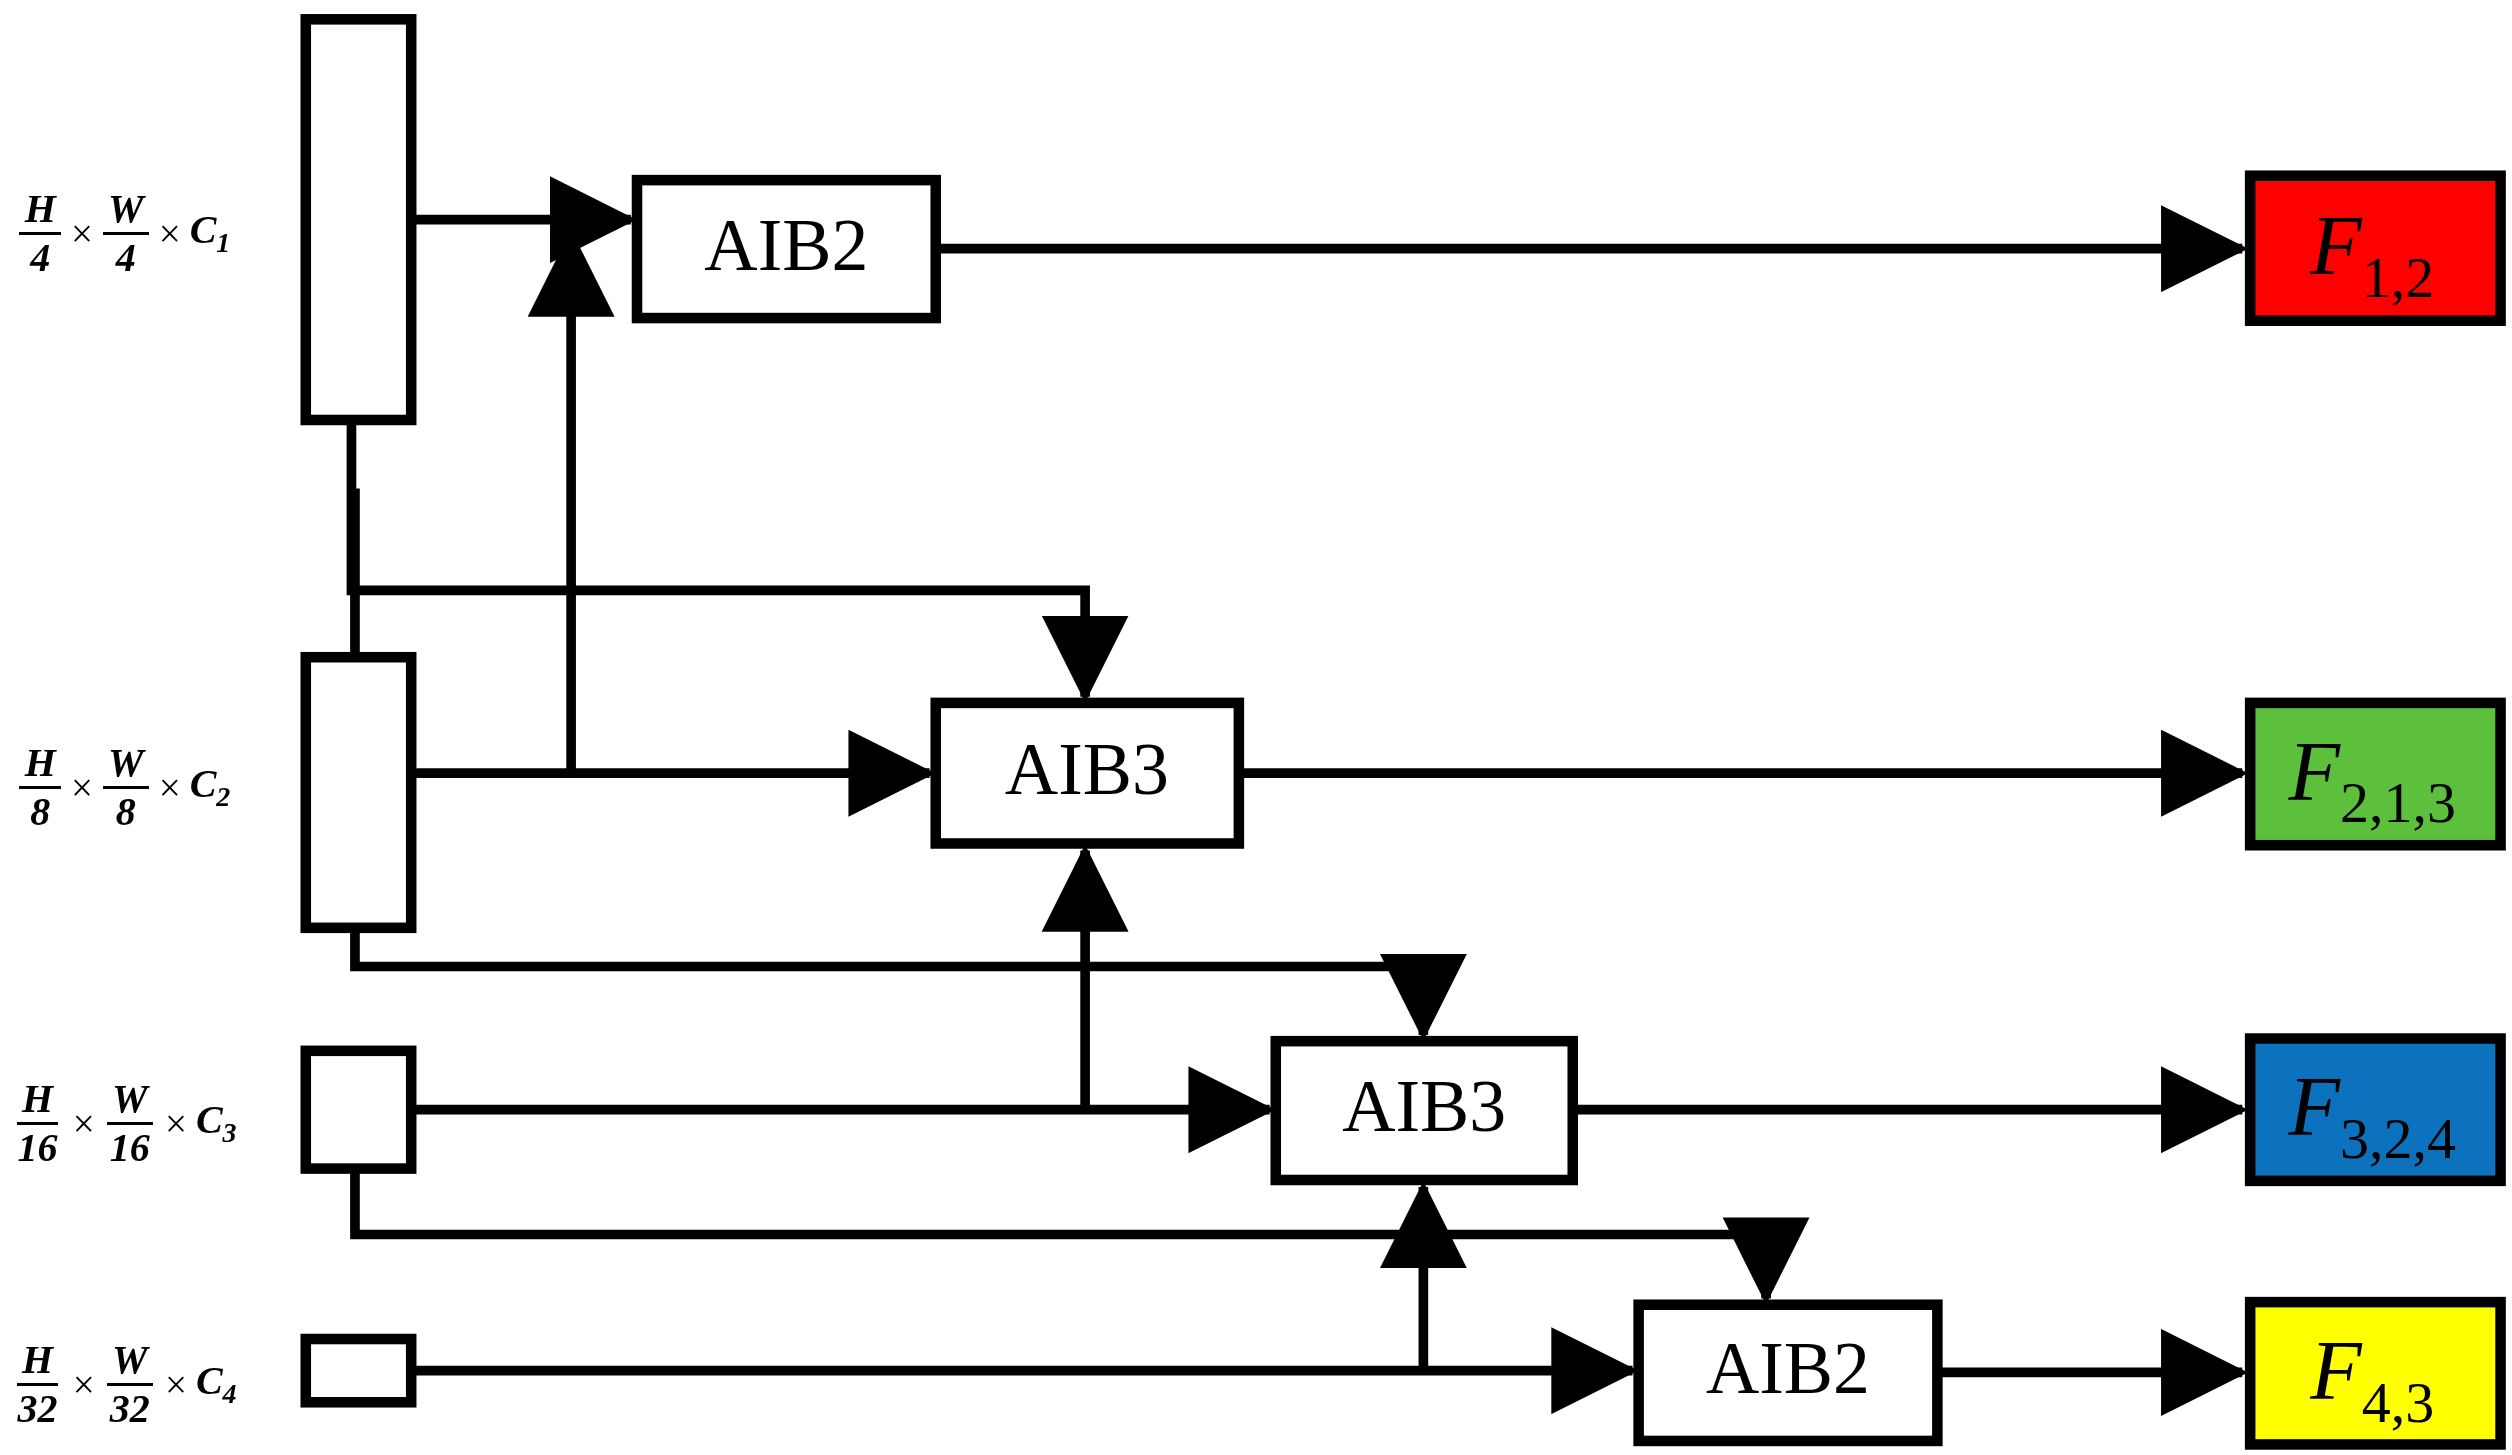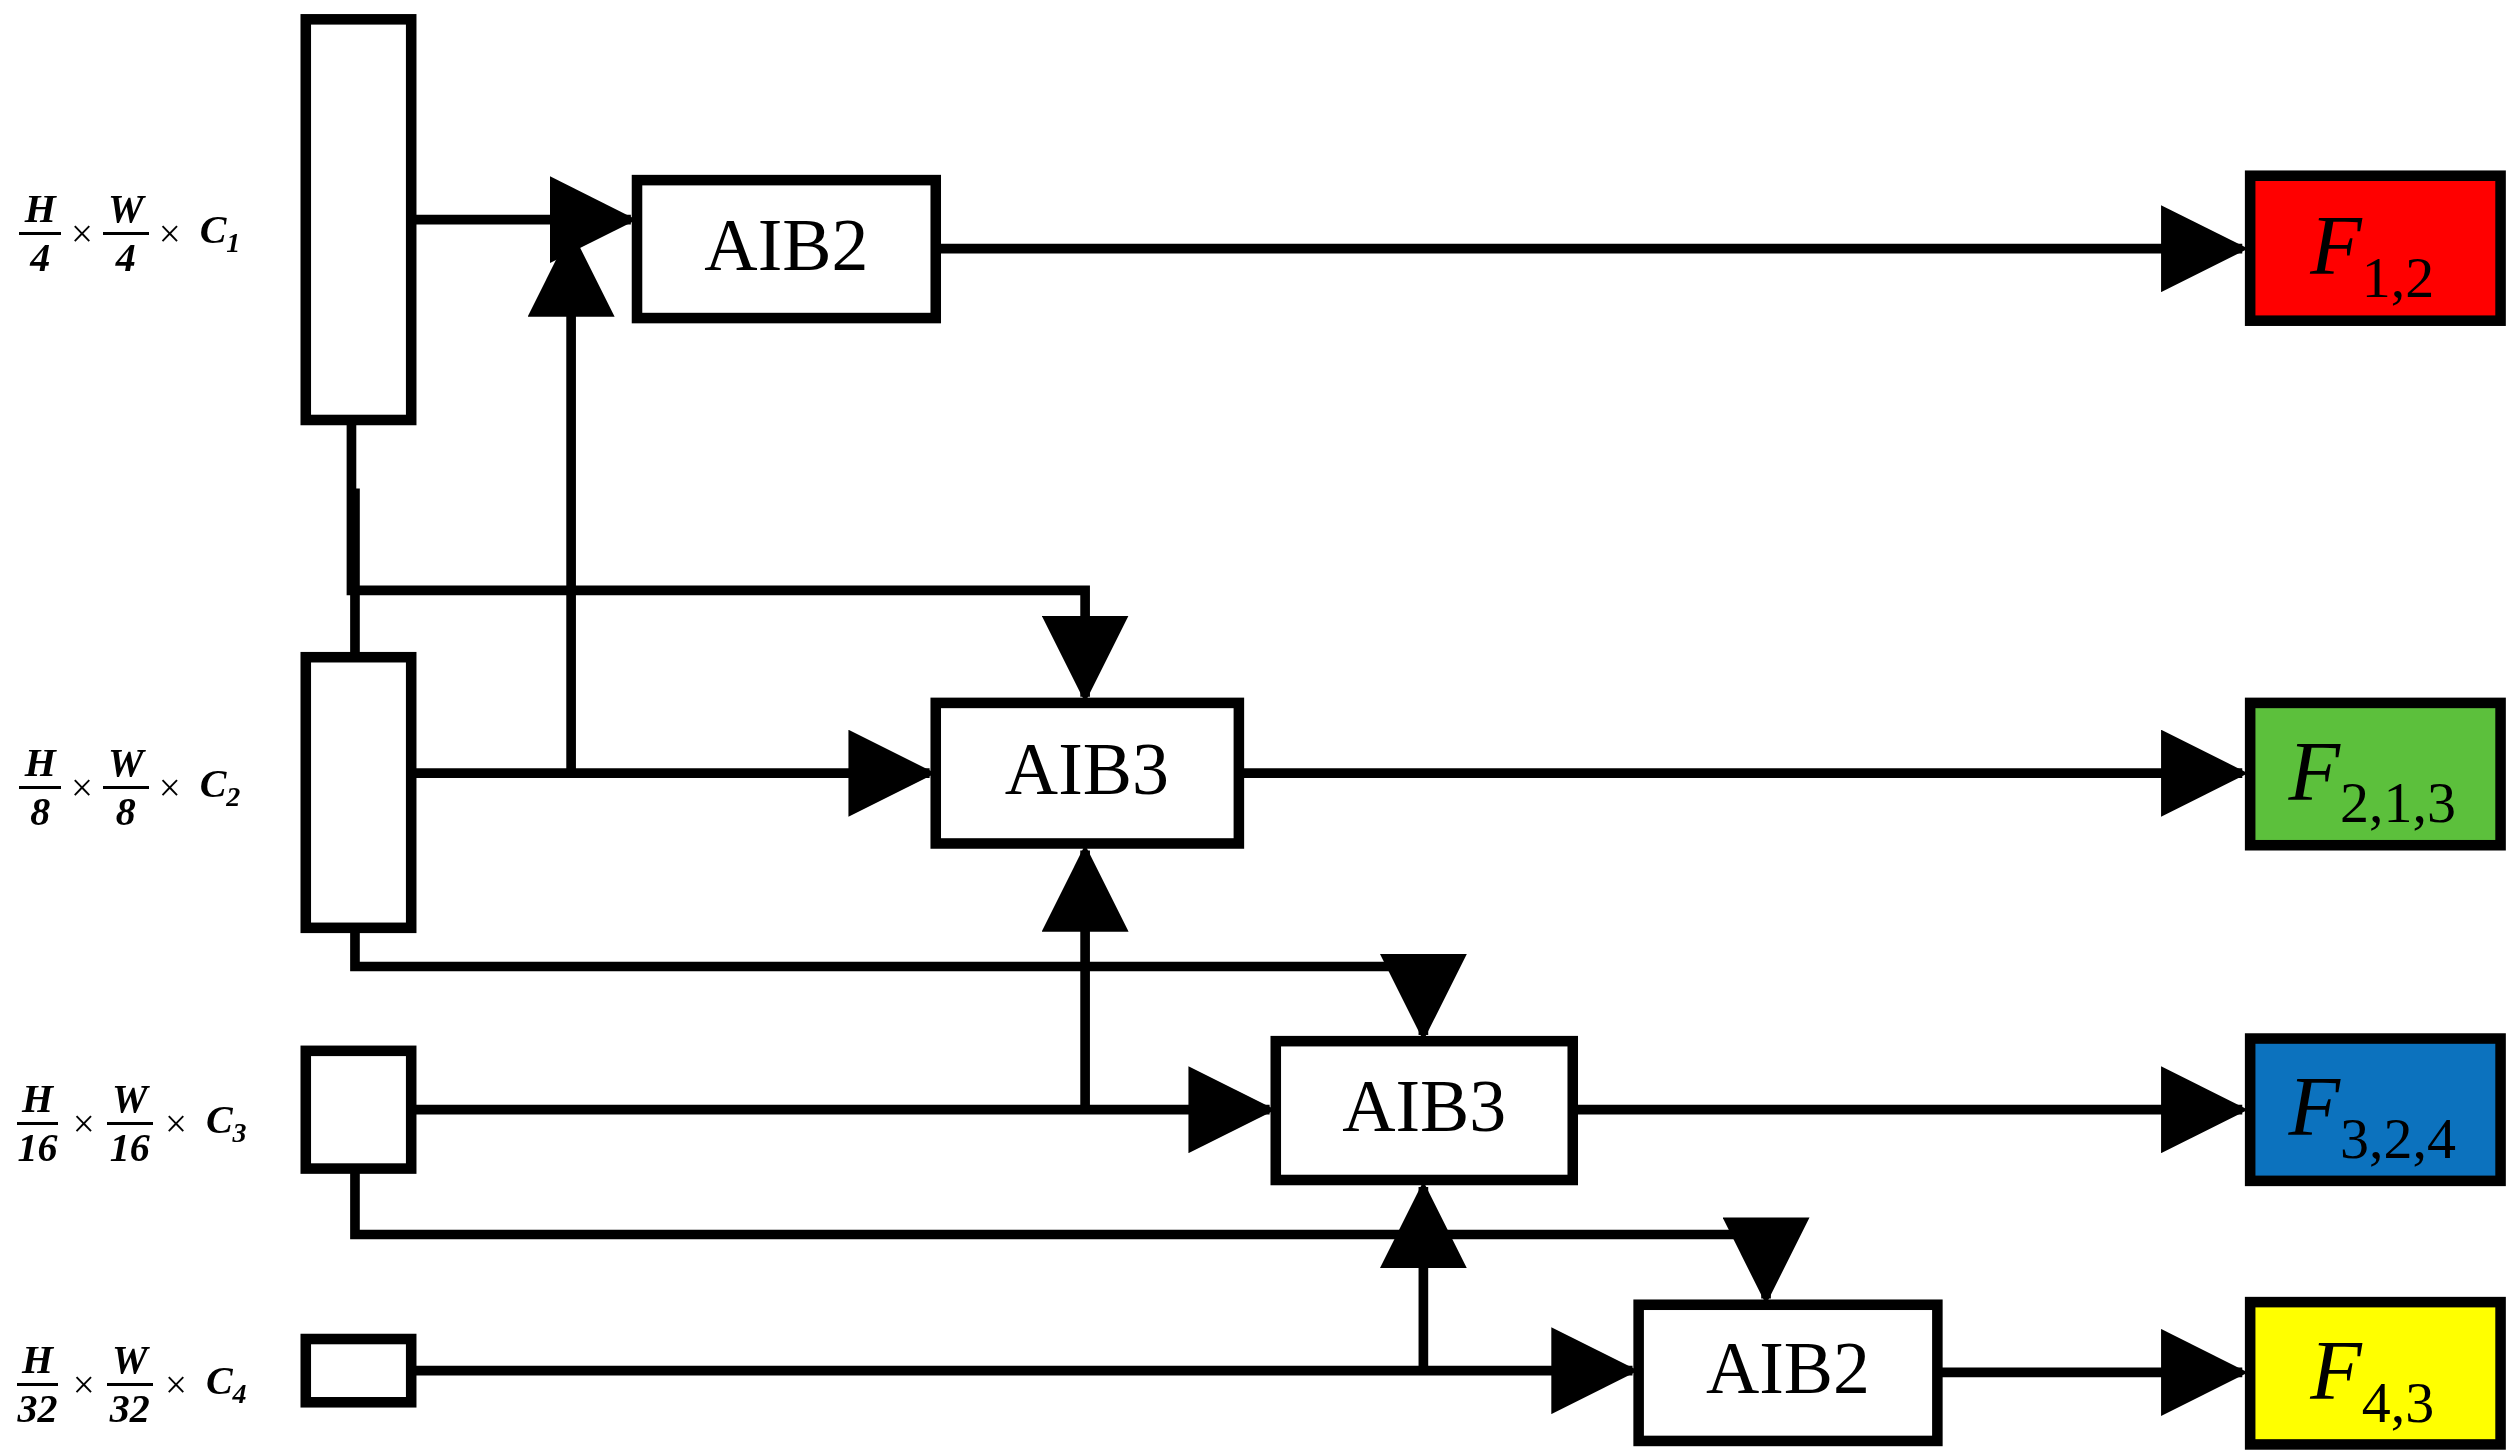--- a/index.html
+++ b/index.html
@@ -91,21 +91,21 @@
   }
   .times {
     font-style: normal;
     font-weight: normal;
     margin: 0 8px;
     font-size: 39px;
   }
   .chan {
     font-style: italic;
     font-weight: bold;
-    margin-left: 11px;
+    margin-left: 1px;
   }
   .chan .csub {
     font-size: 28px;
     font-style: italic;
     font-weight: bold;
     vertical-align: sub;
   }
 </style>
 </head>
 <body>

